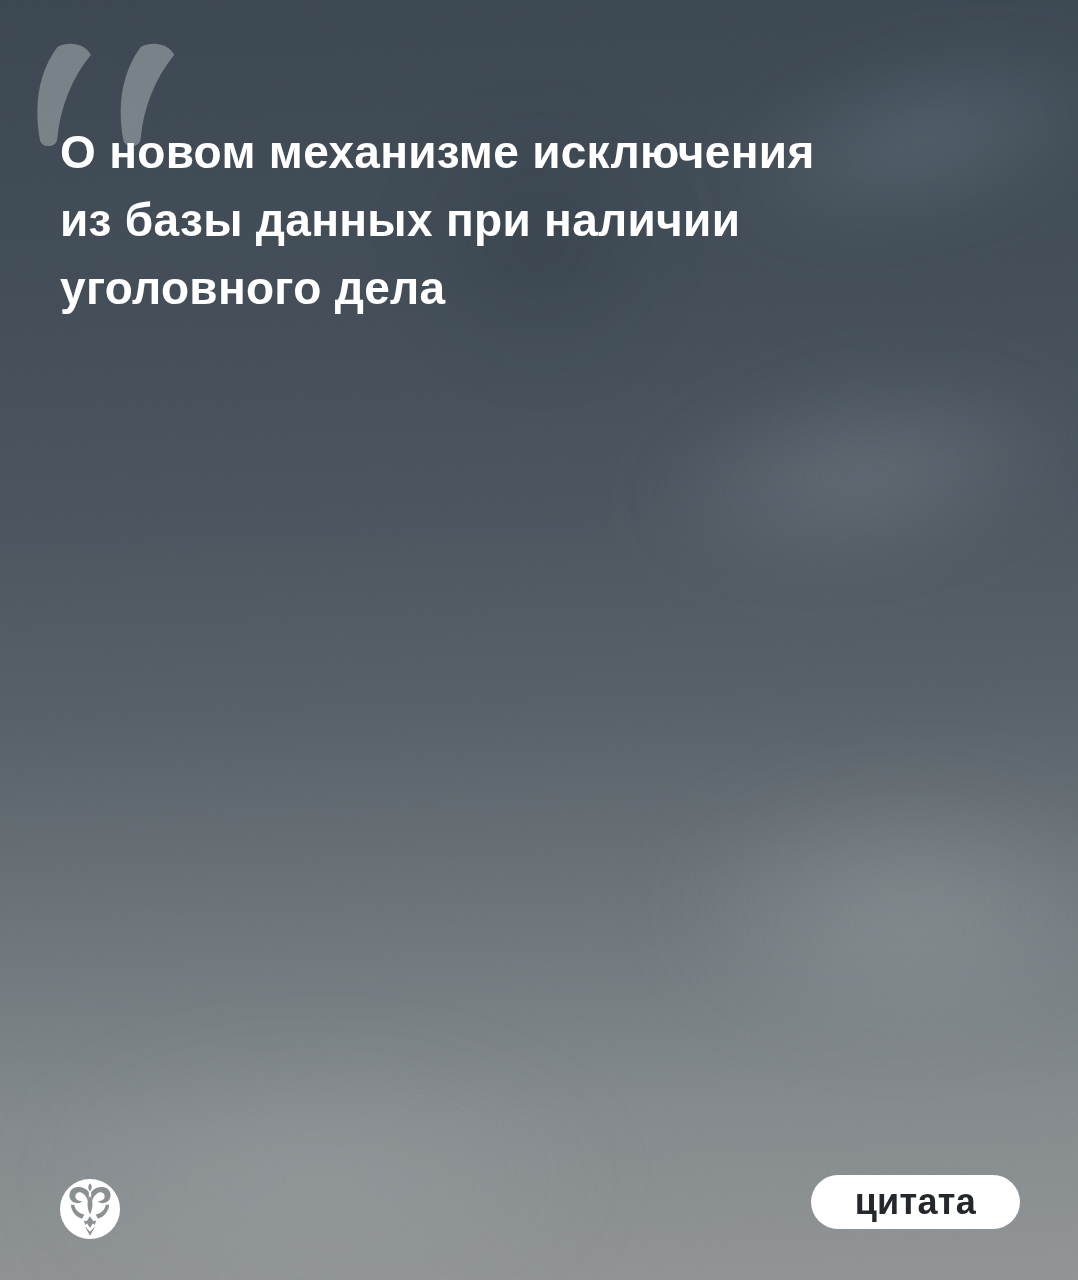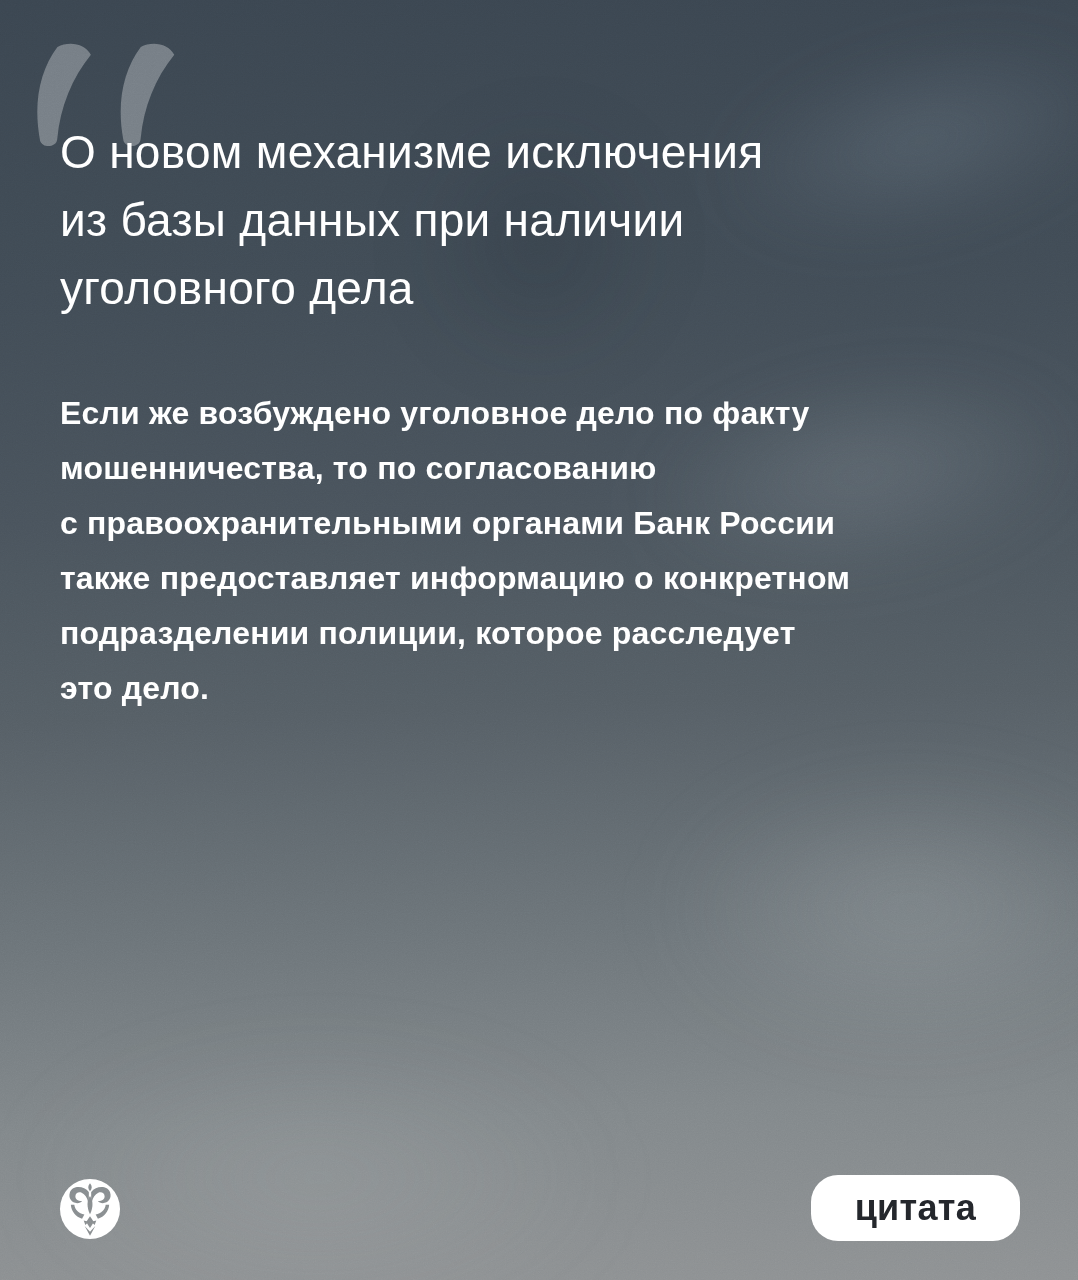--- a/index.html
+++ b/index.html
@@ -31,32 +31,32 @@
     background:radial-gradient(closest-side,rgba(200,204,204,0.16),rgba(200,204,204,0) 75%);
     filter:blur(42px);}
   .blob5{left:35%;top:6%;width:30%;height:26%;
     background:radial-gradient(closest-side,rgba(22,32,42,0.20),rgba(22,32,42,0) 75%);
     filter:blur(36px);}
   .grain{position:absolute;left:0;top:0;width:1078px;height:1280px;
     opacity:.09;mix-blend-mode:overlay;pointer-events:none;z-index:9;}
   .quote-mark{position:absolute;left:30px;top:42px;z-index:2;}
   .title{
     position:absolute;left:60px;top:118px;width:960px;margin:0;z-index:3;
-    color:#ffffff;font-size:46px;line-height:68px;font-weight:400;
+    color:#ffffff;font-size:46px;line-height:68px;font-weight:700;
     letter-spacing:0.3px;white-space:pre-line;
   }
   .bodytext{position:absolute;left:60px;top:386px;width:970px;z-index:3;}
   .bodytext p{
     margin:0 0 17px 0;color:#ffffff;
     font-size:32px;line-height:55px;font-weight:700;
     letter-spacing:0.2px;white-space:pre-line;
   }
   .logo{position:absolute;left:59px;top:1178px;width:62px;height:62px;z-index:3;}
   .badge{
-    position:absolute;right:58px;top:1175px;height:66px;z-index:3;
+    position:absolute;right:58px;top:1175px;height:54px;z-index:3;
     background:#ffffff;border-radius:27px;
     display:flex;align-items:center;justify-content:center;
     padding:0 44px;
     color:#23262b;font-size:36px;font-weight:700;letter-spacing:0.3px;
   }
 </style>
 </head>
 <body>
 
 <div class="card">
@@ -74,26 +74,20 @@
       <path transform="translate(76,0)" d="M25 5 C35 -1 50 1 55.5 13 C38.5 36.5 27.5 66 24.8 99
                C24.2 107.5 11.5 108.5 9.2 100.5 C2.8 63 8.6 29.5 25 5 Z"></path>
     </g>
   </svg>
 
   <h1 class="title">О новом механизме исключения
 из базы данных при наличии
 уголовного дела</h1>
 
   <div class="bodytext">
-    <p>Если же возбуждено уголовное дело по факту
-мошенничества, то по согласованию
-с правоохранительными органами Банк России
-также предоставляет информацию о конкретном
-подразделении полиции, которое расследует
-это дело.</p>
   </div>
 
   <svg class="logo" viewBox="0 0 64 64">
     <defs>
       <mask id="eagleMask">
         <rect width="64" height="64" fill="#ffffff"></rect>
         <g fill="#000000">
           <path d="M32 5.5 C34.4 8 34.4 11 32 13.8 C29.6 11 29.6 8 32 5.5 Z"></path>
           <path d="M30.8 14.5 C25.5 7.5 13.8 7.8 11.3 14.8 C9.2 20.8 13.2 26 18.8 26
                    C21 26 22.8 25.2 23.8 23.8 C19.6 24 16.8 21.8 16.9 18.8

